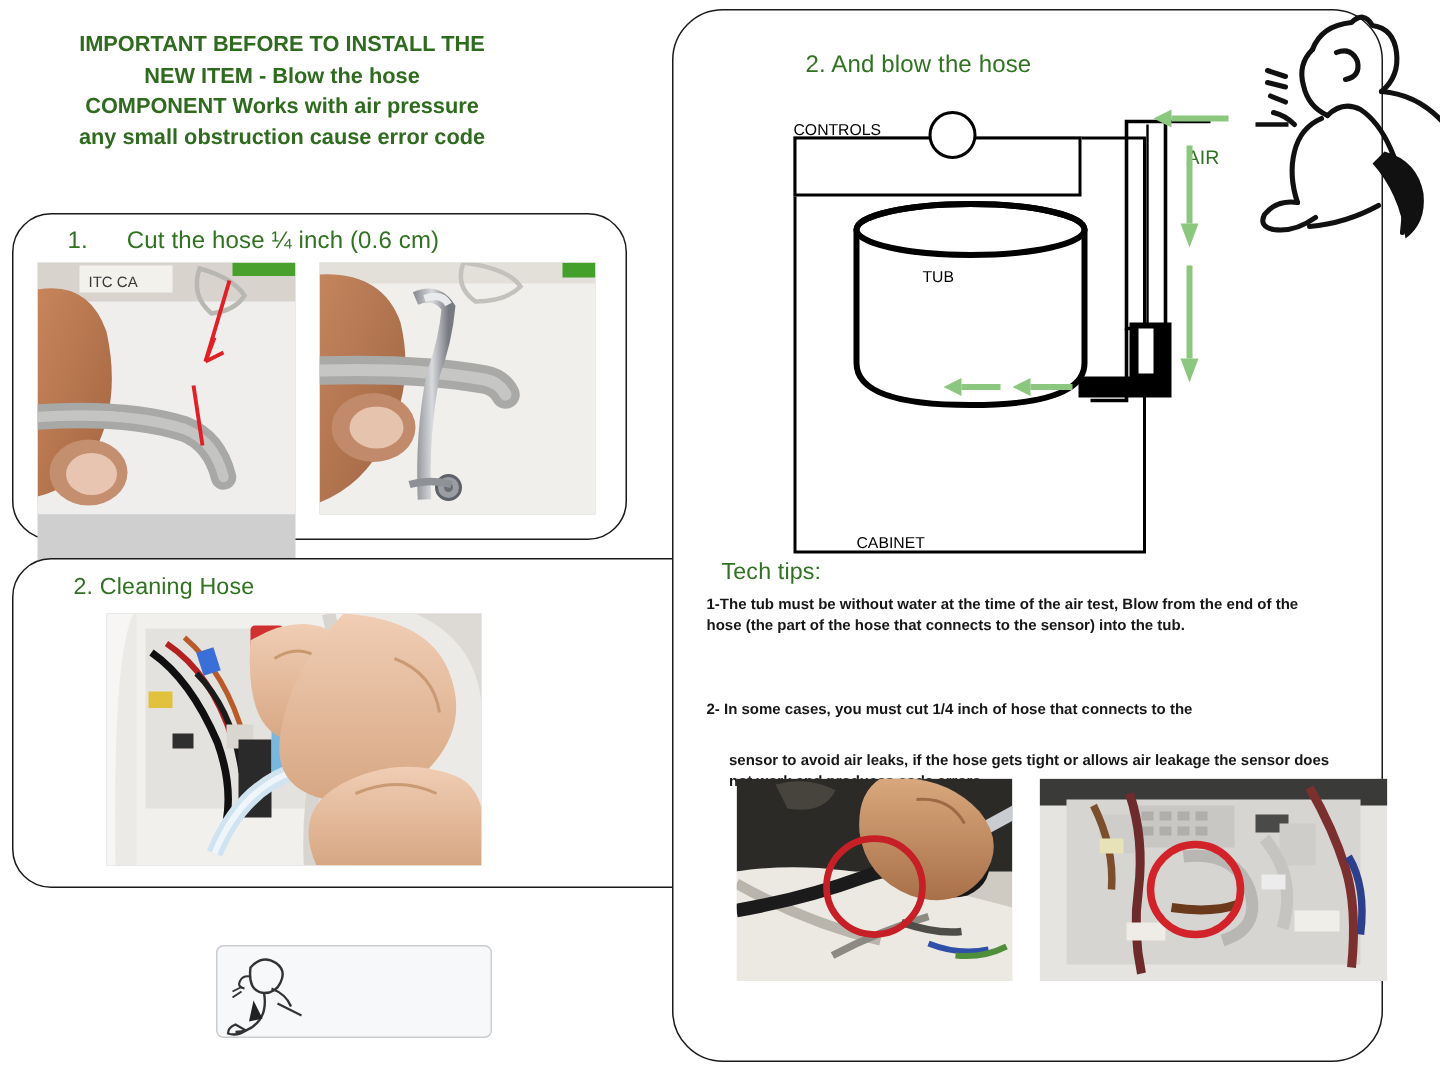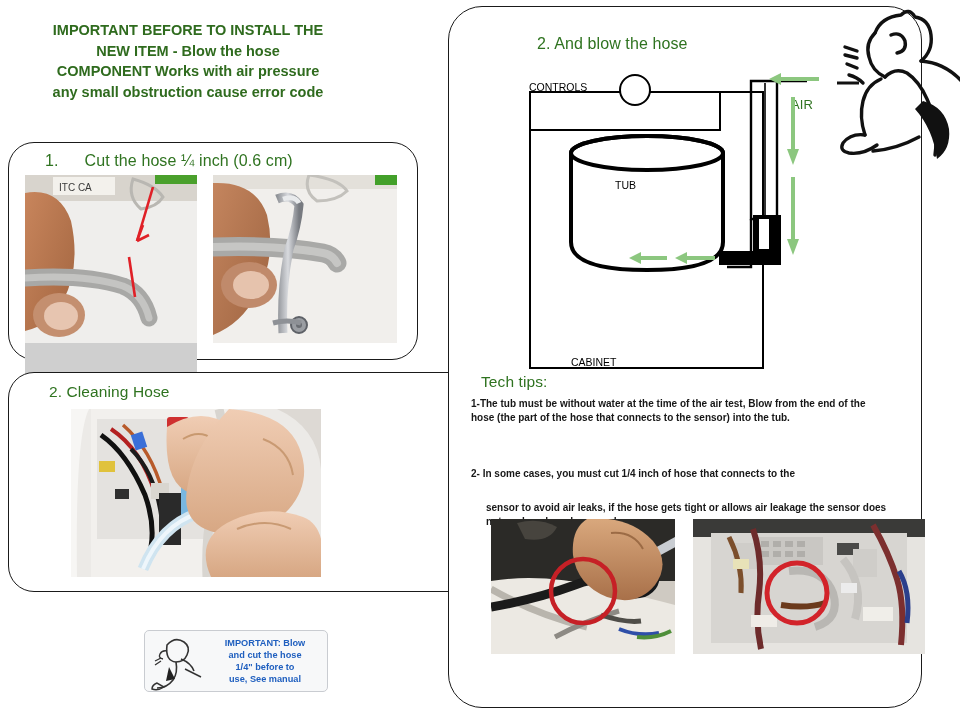--- a/index.html
+++ b/index.html
@@ -210,26 +210,20 @@
       <svg viewBox="0 0 64 62" width="64" height="62">
         <path d="M22 14 q8 -9 17 -3 q7 5 3 13 q-3 7 -11 7 q-11 -1 -9 -17z" fill="none" stroke="#333" stroke-width="1.6"></path>
         <path d="M22 20 q-5 -1 -7 3 q-2 4 3 5" fill="none" stroke="#333" stroke-width="1.4"></path>
         <path d="M31 31 q2 11 -3 18 q-6 8 -16 8" fill="none" stroke="#333" stroke-width="1.6"></path>
         <path d="M36 28 q10 4 13 12" fill="none" stroke="#333" stroke-width="1.6"></path>
         <path d="M40 38 l16 8" stroke="#333" stroke-width="1.5" fill="none"></path>
         <path d="M12 52 q-5 2 -5 6 q6 2 12 -2z" fill="none" stroke="#333" stroke-width="1.5"></path>
         <path d="M24 36 l6 12 l-9 2z" fill="#222"></path>
         <path d="M16 27 l-6 3 M16 30 l-6 4" stroke="#333" stroke-width="1.3"></path>
       </svg>
-    </div>
-    <div id="sticker-text">
-      <div>IMPORTANT: Blow</div>
-      <div>and cut the hose</div>
-      <div>1/4" before to</div>
-      <div>use, See manual</div>
     </div>
   </div>
 
   <div class="card" id="card-right">
 
     <div id="right-title" class="green-head">2. And blow the hose</div>
 
     <div id="diagram">
 
       <div id="cabinet"></div>

